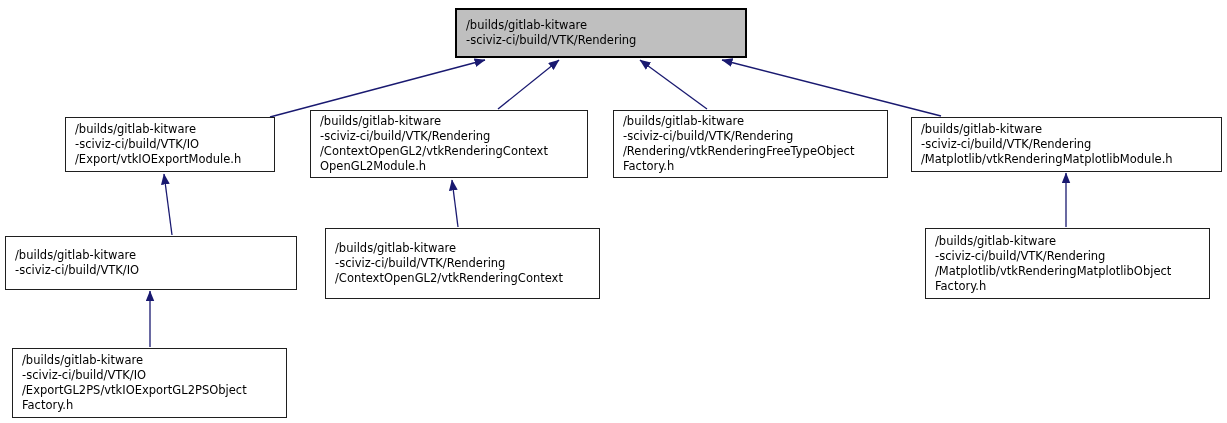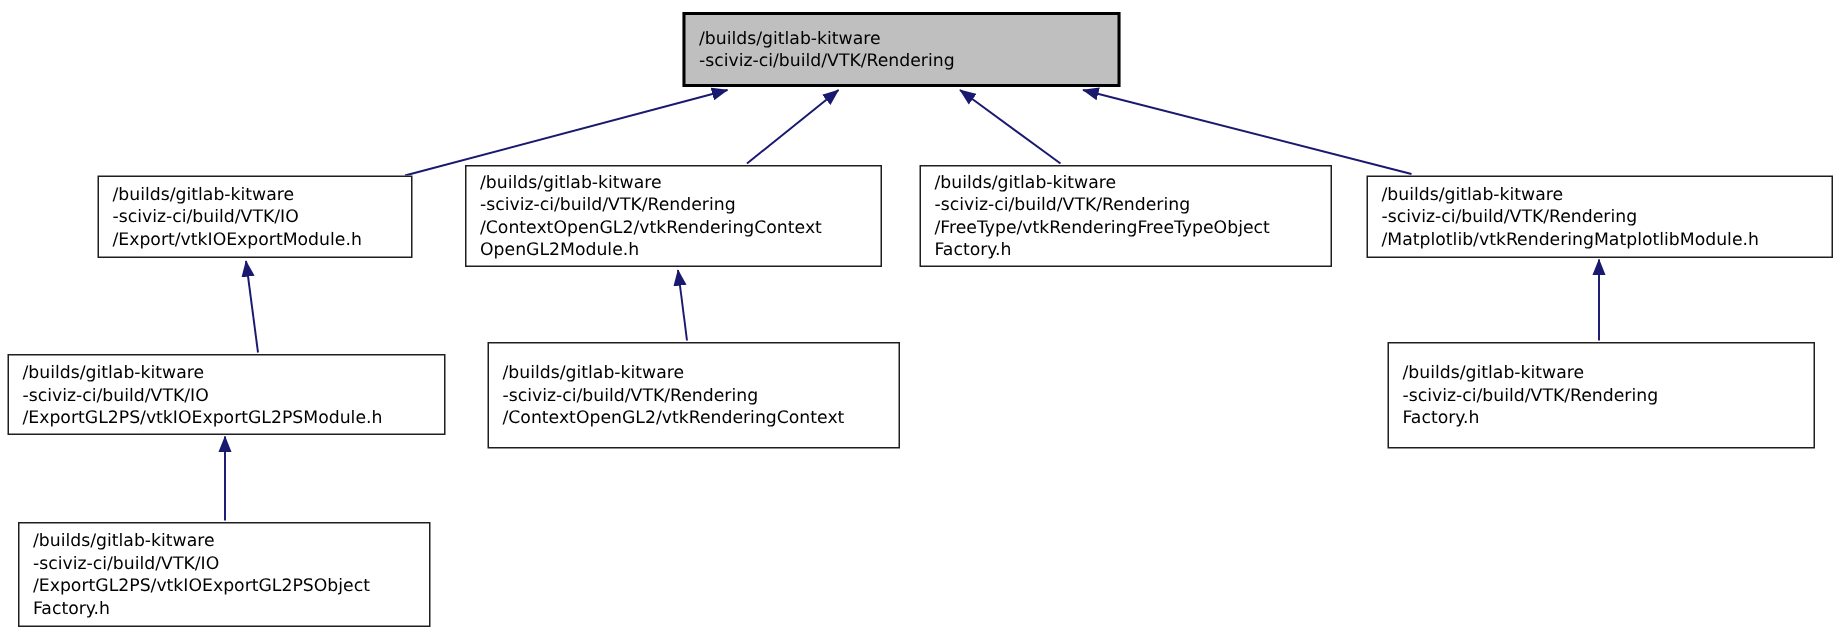--- a/index.html
+++ b/index.html
@@ -80,45 +80,45 @@
   <div class="node" style="left:310px; top:110px; width:278px; height:68px;">
     <span class="ln">/builds/gitlab-kitware</span>
     <span class="ln">-sciviz-ci/build/VTK/Rendering</span>
     <span class="ln">/ContextOpenGL2/vtkRenderingContext</span>
     <span class="ln c">OpenGL2Module.h</span>
   </div>
 
   <div class="node" style="left:613px; top:110px; width:275px; height:68px;">
     <span class="ln">/builds/gitlab-kitware</span>
     <span class="ln">-sciviz-ci/build/VTK/Rendering</span>
-    <span class="ln">/FreeType/vtkRenderingFreeTypeObject</span>
+    <span class="ln">/Rendering/vtkRenderingFreeTypeObject</span>
     <span class="ln c">Factory.h</span>
   </div>
 
   <div class="node" style="left:911px; top:117px; width:311px; height:55px;">
     <span class="ln">/builds/gitlab-kitware</span>
     <span class="ln">-sciviz-ci/build/VTK/Rendering</span>
     <span class="ln">/Matplotlib/vtkRenderingMatplotlibModule.h</span>
   </div>
 
   <div class="node" style="left:5px; top:236px; width:292px; height:54px;">
     <span class="ln">/builds/gitlab-kitware</span>
     <span class="ln">-sciviz-ci/build/VTK/IO</span>
-    <span class="ln">/ExportGL2PS/vtkIOExportGL2PSModule.h</span>
   </div>
 
   <div class="node" style="left:325px; top:228px; width:275px; height:71px;">
     <span class="ln">/builds/gitlab-kitware</span>
     <span class="ln">-sciviz-ci/build/VTK/Rendering</span>
     <span class="ln">/ContextOpenGL2/vtkRenderingContext</span>
   </div>
 
   <div class="node" style="left:925px; top:228px; width:285px; height:71px;">
     <span class="ln">/builds/gitlab-kitware</span>
     <span class="ln">-sciviz-ci/build/VTK/Rendering</span>
+    <span class="ln">/Matplotlib/vtkRenderingMatplotlibObject</span>
     <span class="ln c">Factory.h</span>
   </div>
 
   <div class="node" style="left:12px; top:348px; width:275px; height:70px;">
     <span class="ln">/builds/gitlab-kitware</span>
     <span class="ln">-sciviz-ci/build/VTK/IO</span>
     <span class="ln">/ExportGL2PS/vtkIOExportGL2PSObject</span>
     <span class="ln c">Factory.h</span>
   </div>
 

